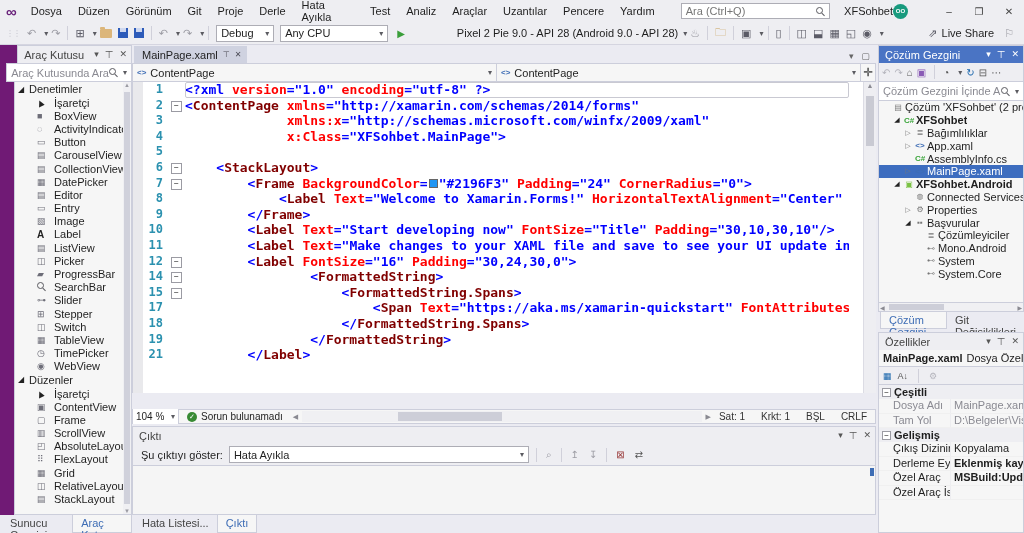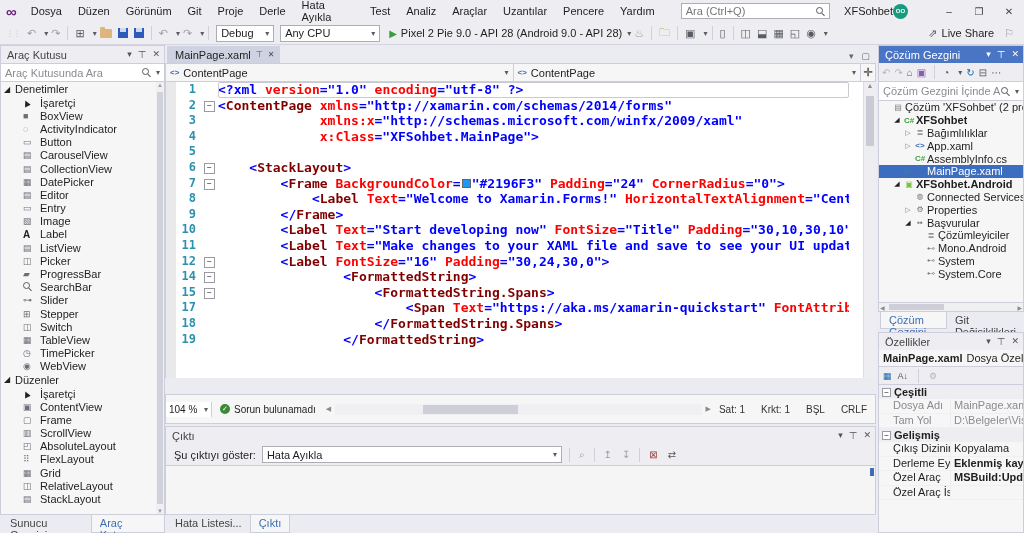--- a/index.html
+++ b/index.html
@@ -24,21 +24,21 @@
   
   #toolbar { height:23px; background:#eeeef2; display:flex; align-items:center; border-bottom:1px solid #d5d5e0; padding-left:6px; color:#8b8b95; }
   .grip { color:#c2c2cc; font-size:8px; letter-spacing:-1px; margin-right:4px; }
   .tico { margin:0 3px; font-size:11px; color:#9b9ba3; }
   .tico.en { color:#5b5b66; }
   .tsep { width:1px; height:14px; background:#d0d0da; margin:0 4px; }
   .combo { background:#fff; border:1px solid #adadb5; height:17px; display:flex; align-items:center; padding:0 4px; color:#1e1e1e; margin:0 3px; }
   .combo .cv { flex:1; }
   .car { color:#5b5b61; font-size:8px; margin-left:5px; }
   .play { color:#3a9e3a; font-size:10px; margin:0 4px 0 6px; }
-  .runlbl { color:#1e1e1e; }
+  .runlbl { color:#1e1e1e;margin-left:48px; }
   .ico-folder { display:inline-block; width:12px; height:9px; background:#dcb67a; border-radius:1px; position:relative; margin:0 3px; }
   .ico-folder::before { content:""; position:absolute; top:-2px; left:0; width:5px; height:2px; background:#dcb67a; border-radius:1px 1px 0 0; }
   .ico-save { display:inline-block; width:10px; height:10px; background:#2d5bb9; position:relative; margin:0 3px; }
   .ico-save::before { content:""; position:absolute; top:0; left:2px; width:6px; height:4px; background:#cfd8ef; }
   .lshare { display:flex; align-items:center; margin-left:auto; color:#1e1e1e; }
   .lshare .gl { color:#5b5b66; margin-right:4px; }
 
   
   #main { display:flex; height:488px; }
   .panel-title { height:18px; background:#eeeef2; display:flex; align-items:center; padding:0 4px 0 6px; color:#444; border:1px solid #cccedb; border-bottom:none;
@@ -48,21 +48,21 @@
   .pin { display:inline-block; font-size:10px; }
   .searchbox { height:19px; background:#fff; border:1px solid #cccedb; display:flex; align-items:center; padding:0 4px; color:#8a8a92; }
   .searchbox .ph { flex:1; overflow:hidden; white-space:nowrap; }
 
   
   .btabs { display:flex; height:18px; align-items:stretch; padding-left:2px; background:#ebebf2; }
   .btab { padding:2px 8px 0; color:#444; }
   .btab.act { background:#f6f6f6; color:#3e6db5; border:1px solid #cccedb; border-top:none; }
 
   
-  #toolbox { width:165px; display:flex; flex-direction:column; background:#701a75; }
+  #toolbox { width:132px; display:flex; flex-direction:column; background:#701a75;align-items:flex-end; }
   #tbx-body { flex:1; background:#f6f6f6; border:1px solid #cccedb; border-top:none; position:relative; overflow:hidden; }
   .tbx-row { height:13.2px; display:flex; align-items:center; padding-left:22px; color:#1e1e1e; white-space:nowrap; }
   .tbx-row .ic { width:17px; color:#6d6d78; font-size:9px; display:inline-block; }
   .tbx-sec { height:14px; display:flex; align-items:center; padding-left:3px; color:#1e1e1e; }
   .tbx-sec .ex { width:11px; font-size:8px; color:#222; }
   .ptr { display:inline-block; transform:rotate(-115deg); font-size:8px; color:#222; }
   .vscroll { position:absolute; right:0; top:0; bottom:0; width:8px; background:#f0f0f3; color:#9b9ba3; font-size:6px; text-align:center; }
   .vscroll .thumb { position:absolute; left:1px; right:1px; background:#d0d1db; }
 
   
@@ -84,21 +84,21 @@
   .cl .ln { width:26px; text-align:right; color:#2b91af; padding-right:6px; flex:none; font-size:12px; }
   .cl .fold { width:16px; flex:none; position:relative; }
   .cl .fold.has::before { content:"−"; position:absolute; left:2px; top:3px; width:9px; height:9px; border:1px solid #9b9ba3; background:#fff; color:#3b3b3b; font-size:8px; line-height:8px; text-align:center; font-weight:normal; }
   .cl .ct { flex:1; overflow:hidden; }
   .cl.cursor .ct { outline:1px solid #c9c9d2; outline-offset:-1px; border-radius:2px; }
   .c-d { color:#0000ff; } .c-t { color:#800000; } .c-a { color:#ff0000; } .c-p { color:#000; }
   .swatch { display:inline-block; width:9px; height:9px; background:#2196F3; border:1px solid #666; margin:0 1px; }
   #ed-vscroll { width:13px; background:#eeeef2; border-left:1px solid #dcdce4; position:relative; color:#8a8a92; font-size:7px; text-align:center; }
   #ed-vscroll .thumb { position:absolute; left:2px; right:2px; top:14px; height:50px; background:#c9cad3; }
 
-  #ed-status { height:30px; background:#f6f6f6; border:1px solid #cccedb; display:flex; align-items:center; font-size:10px;margin-top:16px; }
+  #ed-status { height:15px; background:#f6f6f6; border:1px solid #cccedb; display:flex; align-items:center; font-size:10px;margin-top:16px; }
   #zoom-combo { width:46px; height:15px; background:#fff; border-right:1px solid #cccedb; display:flex; align-items:center; padding:0 3px; }
   #zoom-combo .cv { flex:1; }
   .okdot { width:10px; height:10px; border-radius:50%; background:#388a34; color:#fff; font-size:7px; display:flex; align-items:center; justify-content:center; margin:0 4px 0 8px; }
   #hscroll { flex:1; height:11px; margin:0 4px; background:#f0f0f3; position:relative; }
   #hscroll .thumb { position:absolute; top:1px; bottom:1px; left:24%; width:26%; background:#cdced8; }
   .stat-f { padding:0 8px; color:#333; }
 
   
   #output { border-top:2px solid #ebebf2; }
   #out-toolbar { height:22px; background:#eeeef2; border:1px solid #cccedb; border-top:none; display:flex; align-items:center; padding-left:8px; color:#1e1e1e; }
@@ -195,21 +195,21 @@
   <span class="tsep"></span>
   <span class="tico">↶</span>
   <span class="car">▾</span>
   <span class="tico">↷</span>
   <span class="car">▾</span>
   <span class="tsep"></span>
   <div class="combo" style="width:58px">
     <span class="cv">Debug</span>
     <span class="car">▾</span>
   </div>
-  <div class="combo" style="width:100px">
+  <div class="combo" style="width:108px">
     <span class="cv">Any CPU</span>
     <span class="car">▾</span>
   </div>
   <span class="play">▶</span>
   <span class="runlbl">Pixel 2 Pie 9.0 - API 28 (Android 9.0 - API 28)</span>
   <span class="car">▾</span>
   <span class="tico">♨</span>
   <span class="tsep"></span>
   <span class="tico en" style="color:#c9a15a">🗀</span>
   <span class="tsep"></span>
@@ -423,20 +423,21 @@
           <div class="cl"><span class="ln">8</span><span class="fold"></span><span class="ct"><span class="c-d">            &lt;</span><span class="c-t">Label</span><span class="c-a"> Text</span><span class="c-d">="Welcome to Xamarin.Forms!"</span><span class="c-a"> HorizontalTextAlignment</span><span class="c-d">="Center"</span><span class="c-a"> Te</span></span></div>
           <div class="cl"><span class="ln">9</span><span class="fold"></span><span class="ct"><span class="c-d">        &lt;/</span><span class="c-t">Frame</span><span class="c-d">&gt;</span></span></div>
           <div class="cl"><span class="ln">10</span><span class="fold"></span><span class="ct"><span class="c-d">        &lt;</span><span class="c-t">Label</span><span class="c-a"> Text</span><span class="c-d">="Start developing now"</span><span class="c-a"> FontSize</span><span class="c-d">="Title"</span><span class="c-a"> Padding</span><span class="c-d">="30,10,30,10"</span><span class="c-d">/&gt;</span></span></div>
           <div class="cl"><span class="ln">11</span><span class="fold"></span><span class="ct"><span class="c-d">        &lt;</span><span class="c-t">Label</span><span class="c-a"> Text</span><span class="c-d">="Make changes to your XAML file and save to see your UI update in the</span></span></div>
           <div class="cl"><span class="ln">12</span><span class="fold has"></span><span class="ct"><span class="c-d">        &lt;</span><span class="c-t">Label</span><span class="c-a"> FontSize</span><span class="c-d">="16"</span><span class="c-a"> Padding</span><span class="c-d">="30,24,30,0"</span><span class="c-d">&gt;</span></span></div>
           <div class="cl"><span class="ln">14</span><span class="fold has"></span><span class="ct"><span class="c-d">                &lt;</span><span class="c-t">FormattedString</span><span class="c-d">&gt;</span></span></div>
           <div class="cl"><span class="ln">15</span><span class="fold has"></span><span class="ct"><span class="c-d">                    &lt;</span><span class="c-t">FormattedString.Spans</span><span class="c-d">&gt;</span></span></div>
           <div class="cl"><span class="ln">17</span><span class="fold"></span><span class="ct"><span class="c-d">                        &lt;</span><span class="c-t">Span</span><span class="c-a"> Text</span><span class="c-d">="https://aka.ms/xamarin-quickstart"</span><span class="c-a"> FontAttributes</span></span></div>
           <div class="cl"><span class="ln">18</span><span class="fold"></span><span class="ct"><span class="c-d">                    &lt;/</span><span class="c-t">FormattedString.Spans</span><span class="c-d">&gt;</span></span></div>
           <div class="cl"><span class="ln">19</span><span class="fold"></span><span class="ct"><span class="c-d">                &lt;/</span><span class="c-t">FormattedString</span><span class="c-d">&gt;</span></span></div>
+          <div class="cl"><span class="ln">21</span><span class="fold"></span><span class="ct"><span class="c-d">        &lt;/</span><span class="c-t">Label</span><span class="c-d">&gt;</span></span></div>
         </div>
       <div id="ed-vscroll">▲<div class="thumb"></div></div>
     </div>
 
     <div id="ed-status">
       <div id="zoom-combo">
         <span class="cv">104 %</span>
         <span class="car">▾</span>
       </div>
       <span class="okdot">✓</span>

